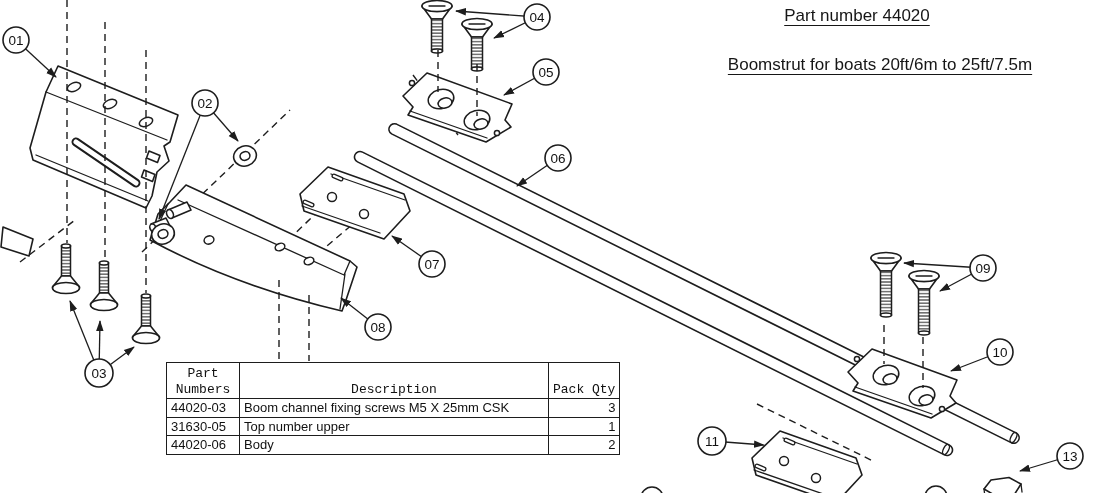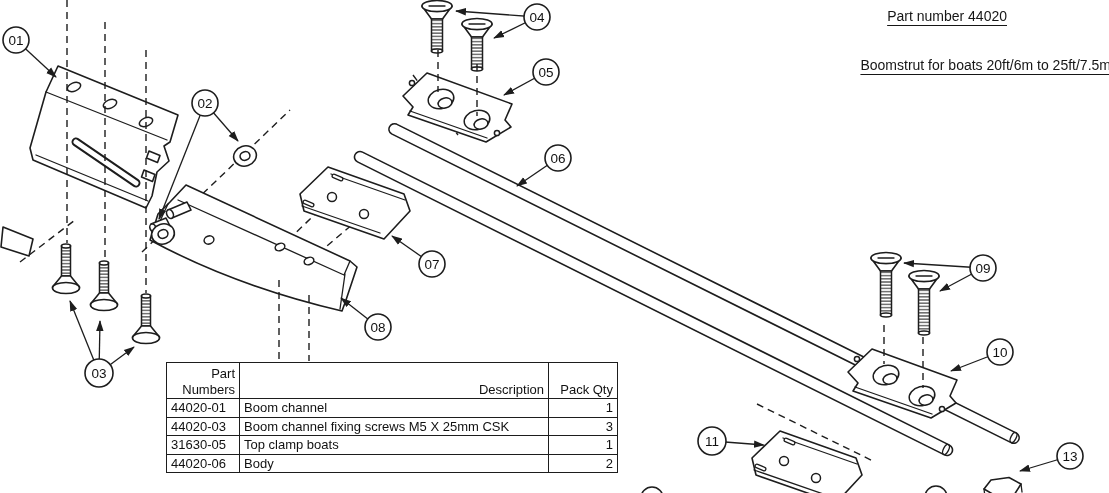--- a/index.html
+++ b/index.html
@@ -1,30 +1,30 @@
 <!DOCTYPE html>
 <html><head>
 <meta charset="utf-8">
 <style>
   html,body{margin:0;padding:0}
   body{
     width:1109px;height:493px;overflow:hidden;position:relative;
     background:#ffffff;font-family:"Liberation Sans",sans-serif;color:#111;
   }
   .title{
-    position:absolute;font-size:14px;line-height:24px;text-align:right;
+    position:absolute;font-size:17px;line-height:24px;text-align:center;
     text-decoration:underline;text-underline-offset:4px;color:#161616;
   }
   #title-part-number{left:707px;top:4px;width:300px;}
   #title-product{left:649px;top:53px;width:462px;}
   #diagram-svg{position:absolute;left:0;top:0;}
   #parts-table-wrap{position:absolute;left:166px;top:362px;}
   table{border-collapse:collapse;font-size:13px;background:#fff;}
   td,th{border:1.5px solid #1d1d1d;padding:1px 4px;line-height:15.5px;white-space:nowrap;}
-  th{font-weight:normal;text-align:right;vertical-align:bottom;height:33px;}
+  th{font-weight:normal;text-align:center;vertical-align:bottom;height:33px;font-family:Liberation Mono, monospace;}
   th.col-part{width:64px;white-space:normal;}
   td.col-part{width:64px;}
   .col-desc{width:300px;}
   .col-qty{width:60px;}
   td.qty{text-align:right;}
   
   .part{fill:#fff;stroke:#1d1d1d;stroke-width:1.6;stroke-linejoin:round;stroke-linecap:round;}
   .edge{fill:none;stroke:#1d1d1d;stroke-width:1.3;stroke-linecap:round;}
   .hole{fill:#fff;stroke:#1d1d1d;stroke-width:1.5;}
   .dash{fill:none;stroke:#1d1d1d;stroke-width:1.4;stroke-dasharray:7 5;}
@@ -231,32 +231,27 @@
   <table>
     <thead>
       <tr>
         <th class="col-part">Part Numbers</th>
         <th class="col-desc">Description</th>
         <th class="col-qty">Pack Qty</th>
       </tr>
     </thead>
     <tbody id="parts-rows">
         <tr>
-          <td class="col-part">44020-01</td>
-          <td class="col-desc">Boom channel</td>
-          <td class="col-qty qty">1</td>
-        </tr>
-        <tr>
           <td class="col-part">44020-03</td>
           <td class="col-desc">Boom channel fixing screws M5 X 25mm CSK</td>
           <td class="col-qty qty">3</td>
         </tr>
         <tr>
           <td class="col-part">31630-05</td>
-          <td class="col-desc">Top clamp boats</td>
+          <td class="col-desc">Top number upper</td>
           <td class="col-qty qty">1</td>
         </tr>
         <tr>
           <td class="col-part">44020-06</td>
           <td class="col-desc">Body</td>
           <td class="col-qty qty">2</td>
         </tr>
       </tbody>
   </table>
 </div>

